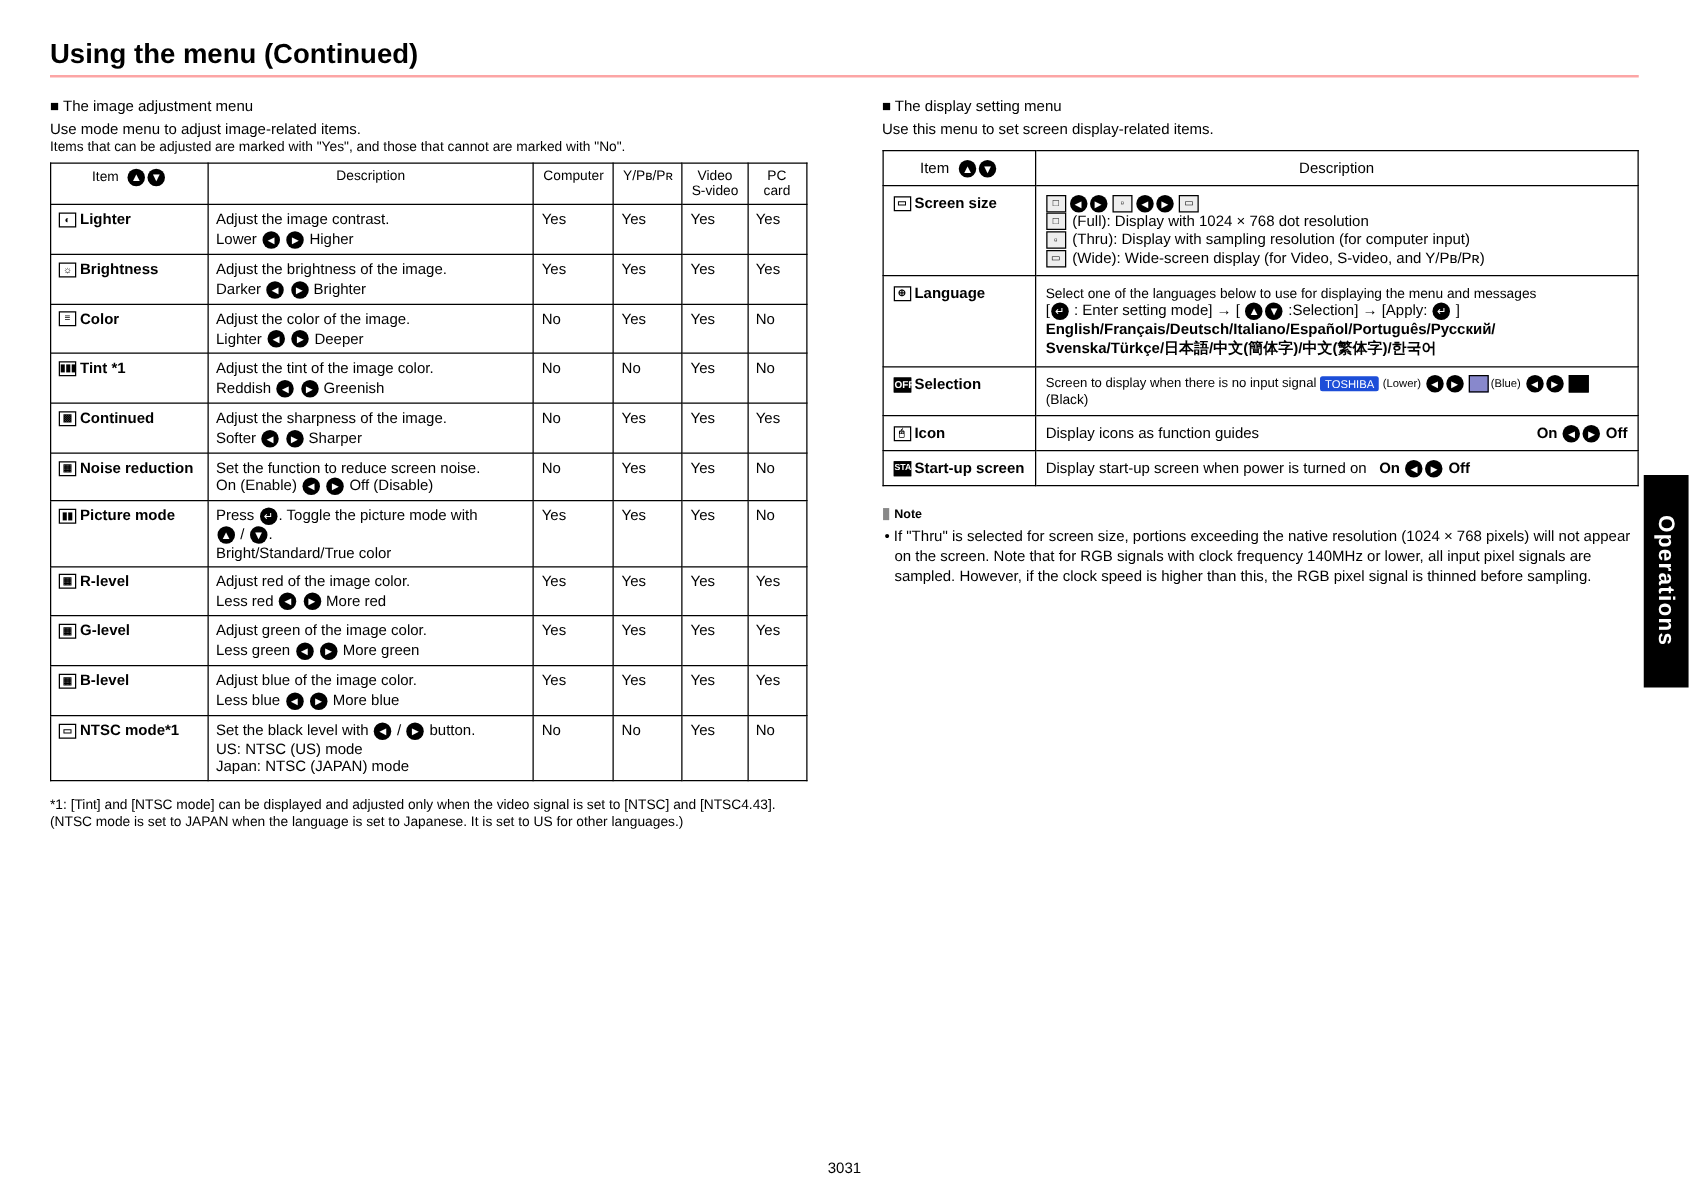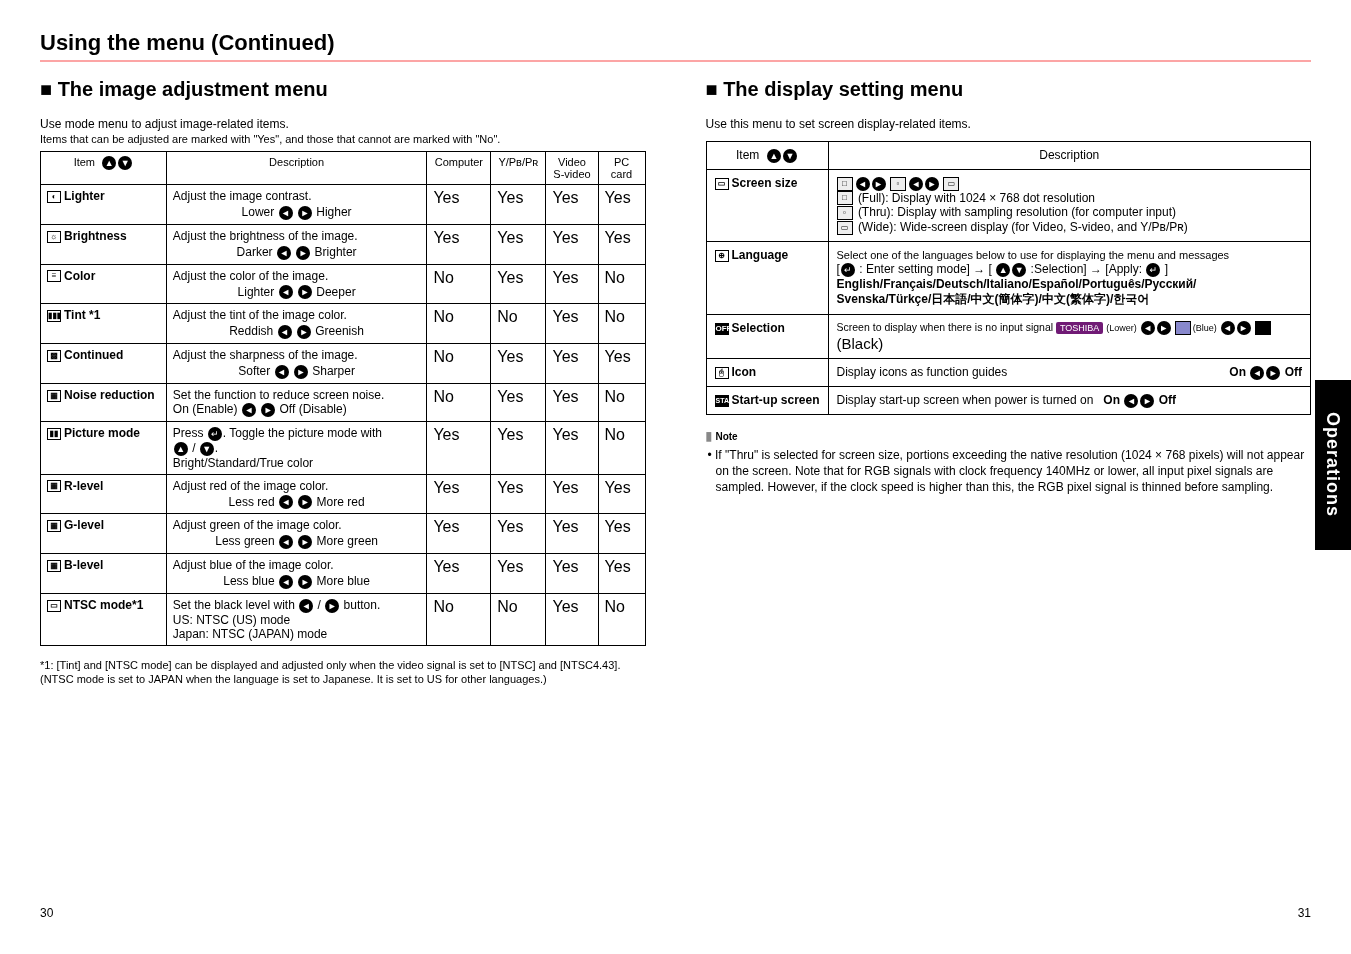--- a/index.html
+++ b/index.html
@@ -19,23 +19,23 @@
     border-bottom: 2px solid #fca5a5;
     padding-bottom: 4px;
     margin-bottom: 16px;
   }
   .columns {
     display: flex;
     gap: 60px;
   }
   .left-col, .right-col { flex: 1; }
   .section-heading {
-    font-size: 20px;
-    font-weight: bold;
-    margin-bottom: 16px;
+    font-size: 12px;
+    font-weight: normal;
+    margin-bottom: 4px;
   }
   .section-heading::before {
     content: "■ ";
   }
   .section-sub {
     font-size: 12px;
     margin-bottom: 2px;
   }
   .section-sub2 {
     font-size: 11px;
@@ -52,21 +52,21 @@
     vertical-align: top;
     text-align: left;
   }
   table.adj th {
     font-weight: normal;
     text-align: center;
     font-size: 11px;
   }
   .item-cell { font-weight: bold; white-space: nowrap; }
   .desc-cell { font-size: 12px; }
-  .yn { text-align: center; font-size: 16px; margin-top: 16px; }
+  .yn { text-align: center; font-size: 12px; margin-top: 16px; }
   .footnote {
     font-size: 11px;
     margin-top: 12px;
     line-height: 1.3;
   }
   .icon-box {
     display: inline-block;
     width: 14px;
     height: 12px;
     border: 1px solid #000;
@@ -137,30 +137,30 @@
     color: #fff;
     font-size: 18px;
     font-weight: bold;
     writing-mode: vertical-rl;
     text-align: center;
     line-height: 36px;
     letter-spacing: 1px;
   }
   .page-nums {
     position: absolute;
-    bottom: 34px;
+    bottom: 13px;
     width: 1271px;
     display: flex;
-    justify-content: space-between;
-    font-size: 12px;
-  }
-  .lr-control { text-align:center; display:block; margin-top:2px;}
+    justify-content: center;
+    font-size: 12px;
+  }
+  .lr-control { text-align:left; display:block; margin-top:2px;}
   .small-icon { display:inline-block; width:16px; height:14px; border:1px solid #000; vertical-align:middle; margin-right:2px; background:#eee; font-size:8px; line-height:12px; text-align:center;}
   .toshiba-badge {
-    display:inline-block; background:#701a75; color:#fff; font-size:9px; padding:1px 4px; border-radius:2px; vertical-align:middle;
+    display:inline-block; background:#1d4ed8; color:#fff; font-size:9px; padding:1px 4px; border-radius:2px; vertical-align:middle;
   }
 </style>
 </head>
 <body>
 
 <div class="page-title">Using the menu (Continued)</div>
 
 <div class="columns">
 
   <div class="left-col">
@@ -363,21 +363,21 @@
 
         <tr>
           <td class="item-cell"><span class="icon-box" style="background:#000;color:#fff;">OFF</span><span>Selection</span></td>
           <td class="desc-cell" style="font-size:10.5px;">
             <span>Screen to display when there is no input signal </span>
             <span class="toshiba-badge">TOSHIBA</span>
             <span style="font-size:9px;">(Lower)</span>
             <span class="circle-btn arrow-left"></span><span class="circle-btn arrow-right"></span>
             <span class="small-icon" style="background:#88c;"></span><span style="font-size:9px;">(Blue)</span>
             <span class="circle-btn arrow-left"></span><span class="circle-btn arrow-right"></span>
-            <span class="small-icon" style="background:#000;"></span><span style="font-size:15px;">(Black)</span>
+            <span class="small-icon" style="background:#000;"></span><span style="font-size:11px;">(Black)</span>
           </td>
         </tr>
 
         <tr>
           <td class="item-cell"><span class="icon-box">🖰</span><span>Icon</span></td>
           <td class="desc-cell">
             <span>Display icons as function guides</span>
             <span style="float:right;"><b>On</b> <span class="circle-btn arrow-left"></span><span class="circle-btn arrow-right"></span> <b>Off</b></span>
           </td>
         </tr>

